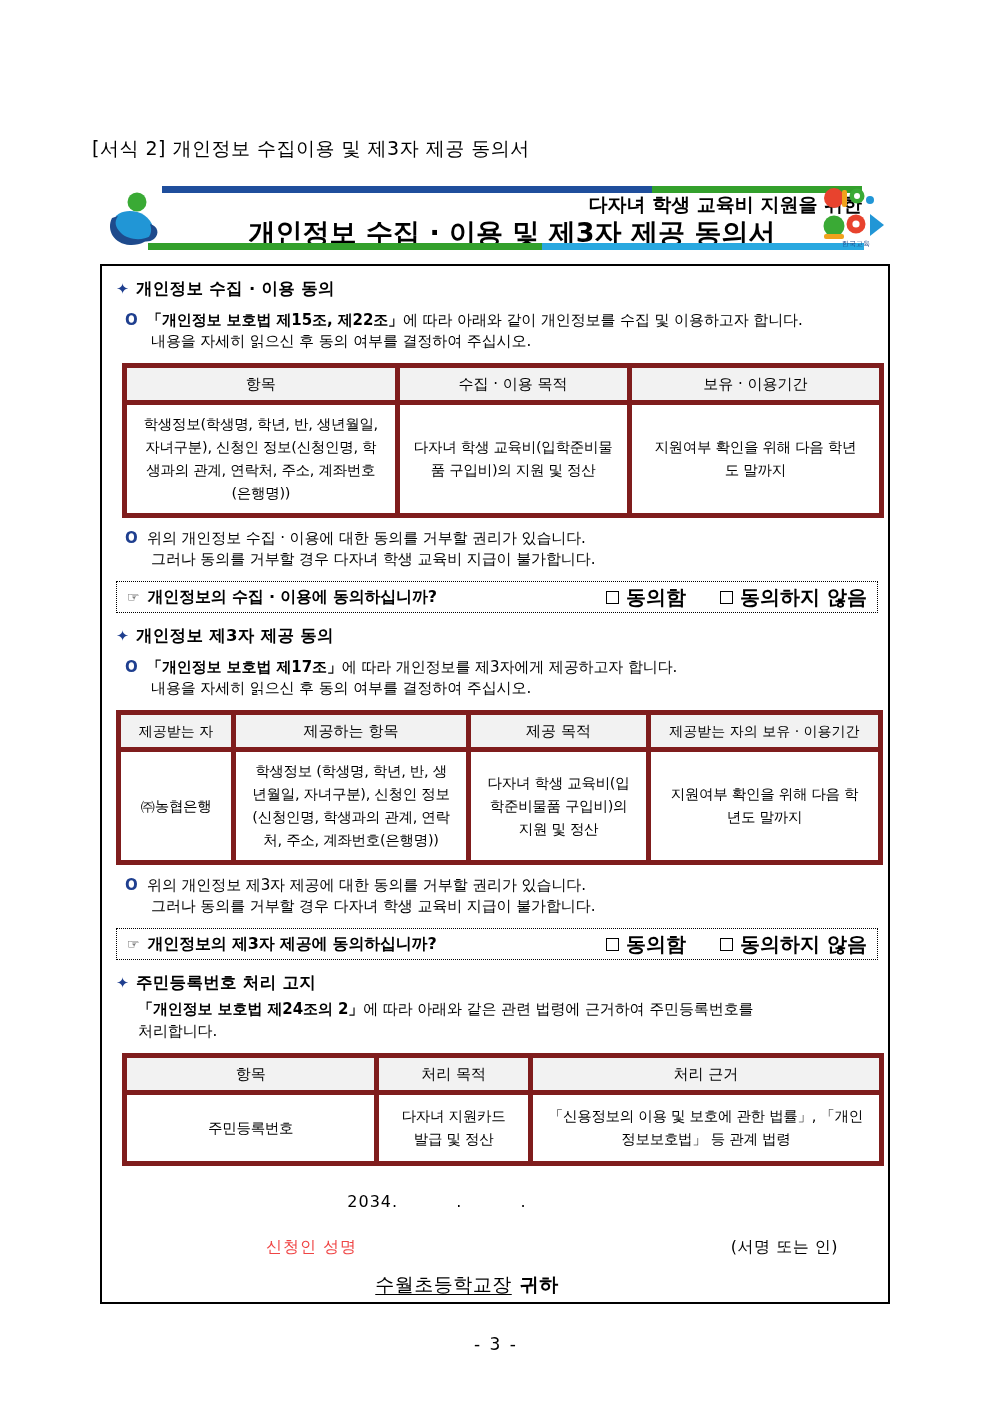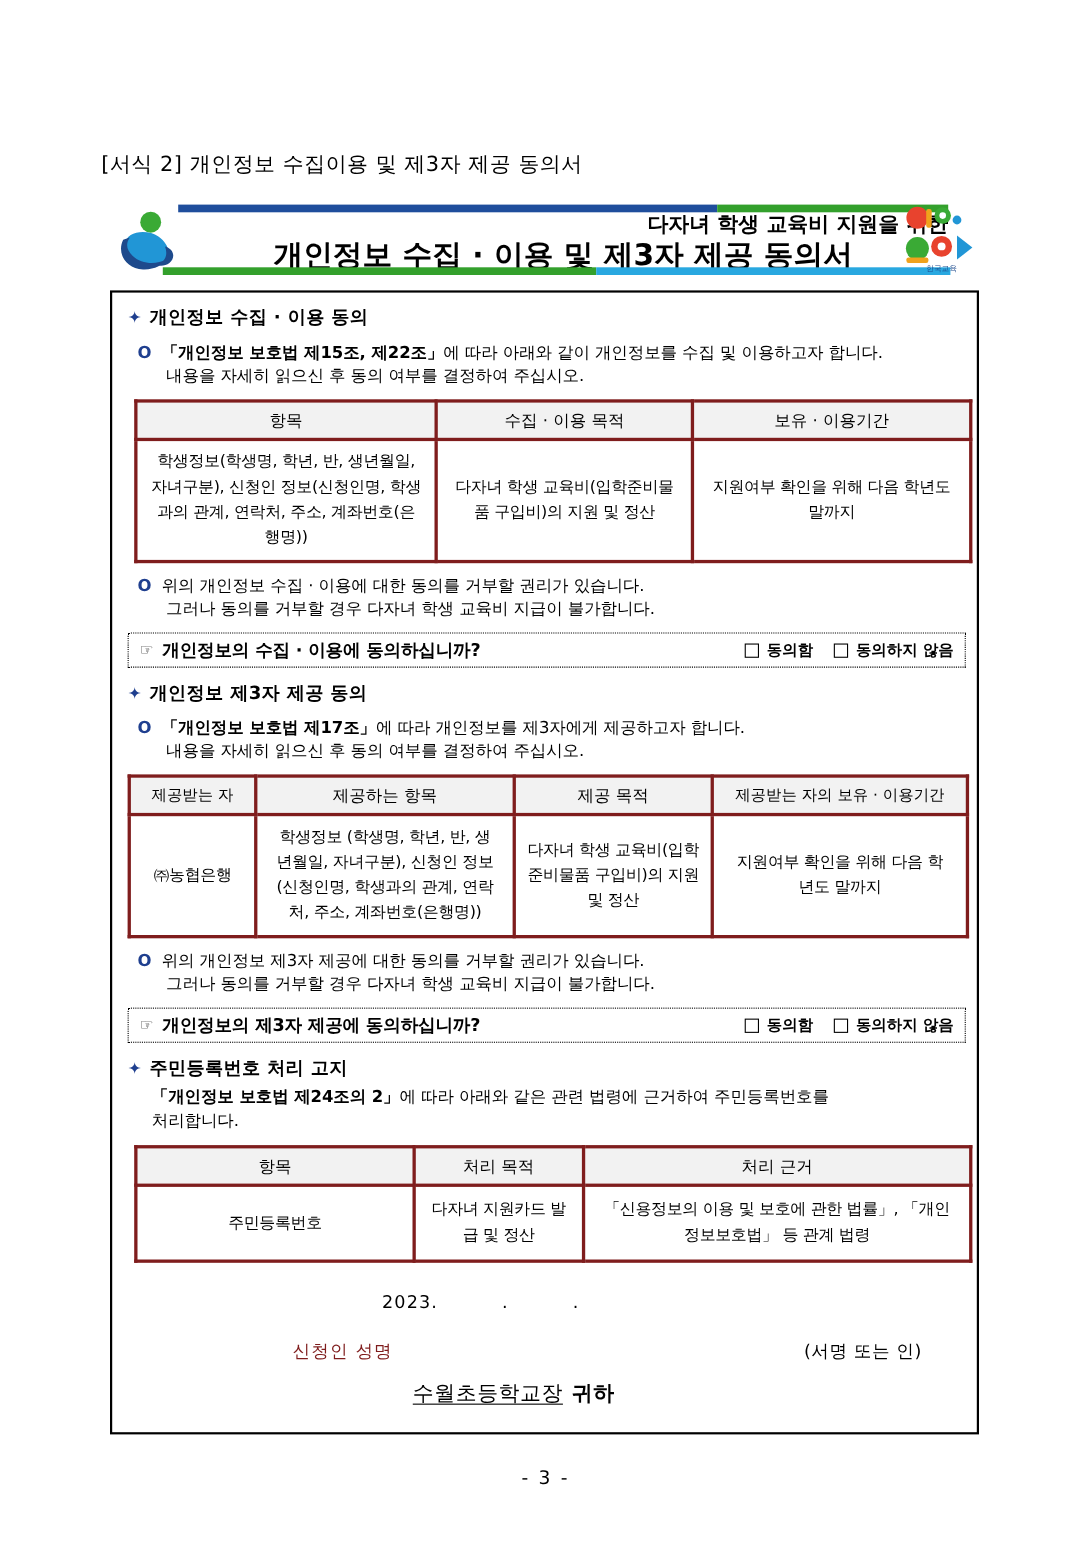--- a/index.html
+++ b/index.html
@@ -170,21 +170,21 @@
   }
 
   
   table.frm {
     border-collapse: collapse;
     width: 762px;
     margin-top: 11px;
     table-layout: fixed;
   }
   table.frm th, table.frm td {
-    border: 3px solid #7f1d1d;
+    border: 5px solid #7f1d1d;
     text-align: center;
     vertical-align: middle;
     font-weight: normal;
     padding: 3px 4px;
   }
   table.frm th {
     background: #f2f2f2;
     font-size: 15px;
     height: 26px;
     line-height: 20px;
@@ -216,22 +216,22 @@
   .consent-q {
     font-size: 16px;
     font-weight: bold;
     letter-spacing: -0.2px;
     flex: 0 0 auto;
   }
   .consent-opts {
     margin-left: auto;
     display: flex;
     align-items: flex-end;
-    gap: 19px;
-    font-size: 14px;
+    gap: 34px;
+    font-size: 20px;
     font-weight: bold;
   }
   .opt {
     display: flex;
     align-items: center;
     gap: 7px;
   }
   .cbox {
     display: inline-block;
     width: 13px;
@@ -248,21 +248,21 @@
     letter-spacing: 1px;
     padding-right: 120px;
   }
   .sig-date .dot-sp { display: inline-block; width: 46px; }
   .sig-line {
     display: flex;
     margin-top: 26px;
     font-size: 16px;
     padding: 0 40px 0 150px;
   }
-  .sig-name { letter-spacing: 1px; color: #7f1d1d; text-align: center; }
+  .sig-name { letter-spacing: 1px; color: #ef4444; text-align: center; }
   .sig-seal { margin-left: auto; letter-spacing: 0.5px; }
   .sig-to {
     text-align: center;
     margin-top: 14px;
     font-size: 19px;
     padding-right: 60px;
   }
   .sig-to .school {
     text-decoration: underline;
     text-underline-offset: 3px;
@@ -480,21 +480,21 @@
         <tbody>
           <tr>
             <td style="padding:10px 6px">주민등록번호</td>
             <td style="padding:10px 14px">다자녀 지원카드 발급 및 정산</td>
             <td style="padding:10px 14px">「신용정보의 이용 및 보호에 관한 법률」, 「개인정보보호법」 등 관계 법령</td>
           </tr>
         </tbody>
       </table>
 
       <div class="sig-date">
-        <span>2023.</span>
+        <span>2034.</span>
         <span class="dot-sp"></span>
         <span>.</span>
         <span class="dot-sp"></span>
         <span>.</span>
       </div>
 
       <div class="sig-line">
         <span class="sig-name">신청인 성명</span>
         <span class="sig-seal">(서명 또는 인)</span>
       </div>

